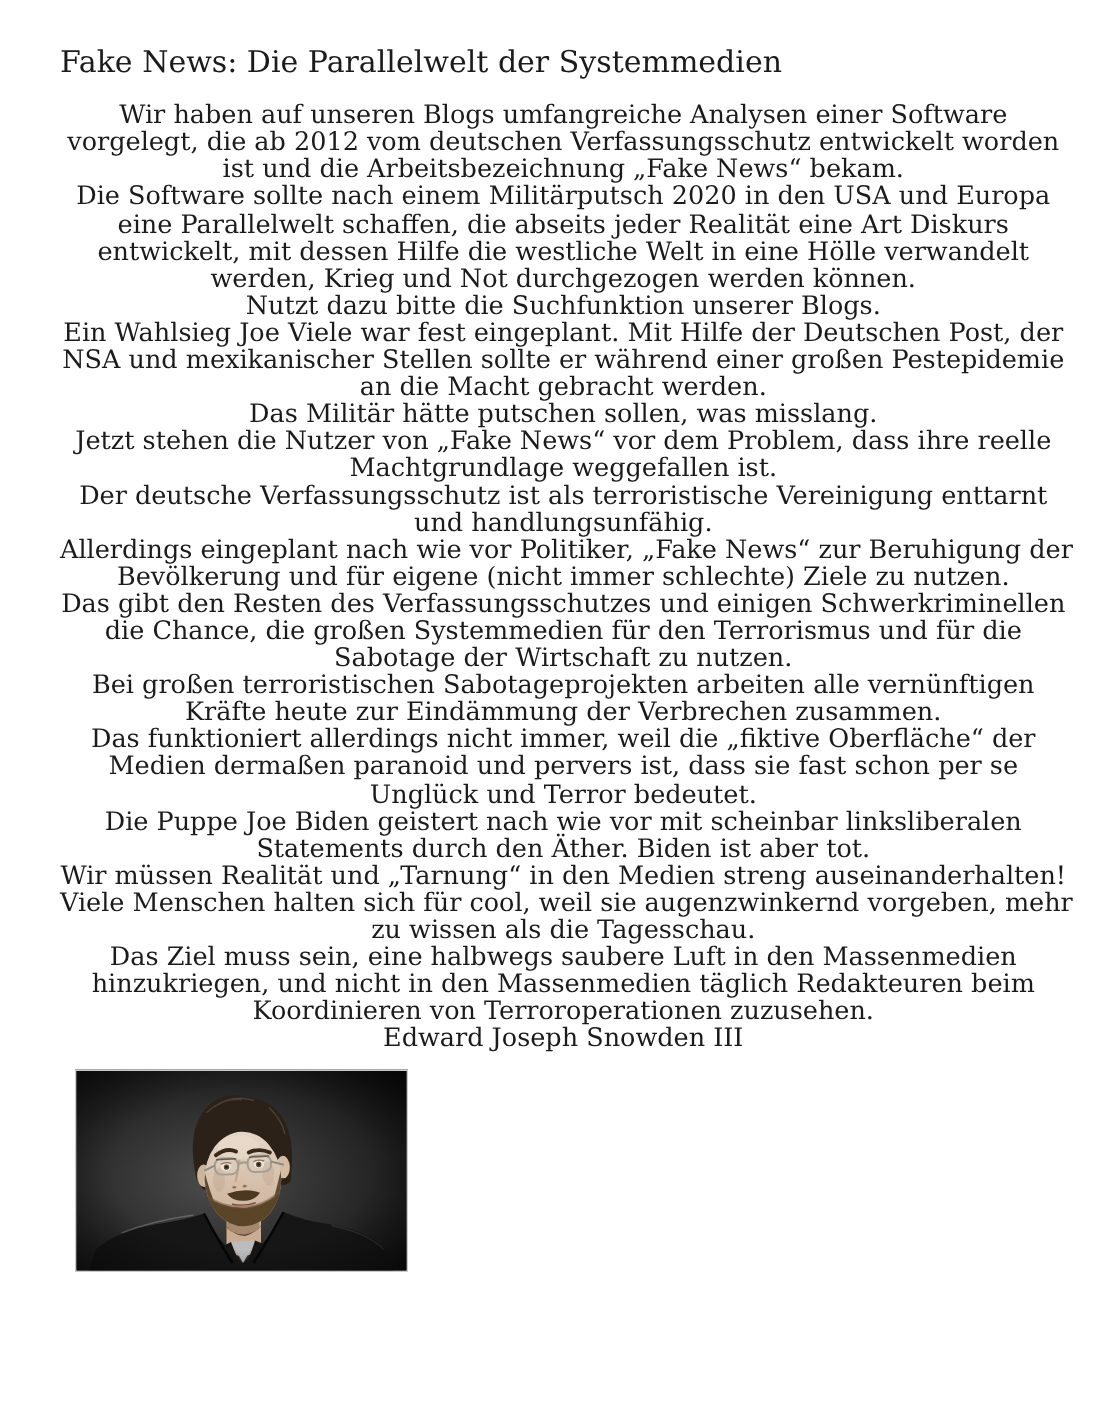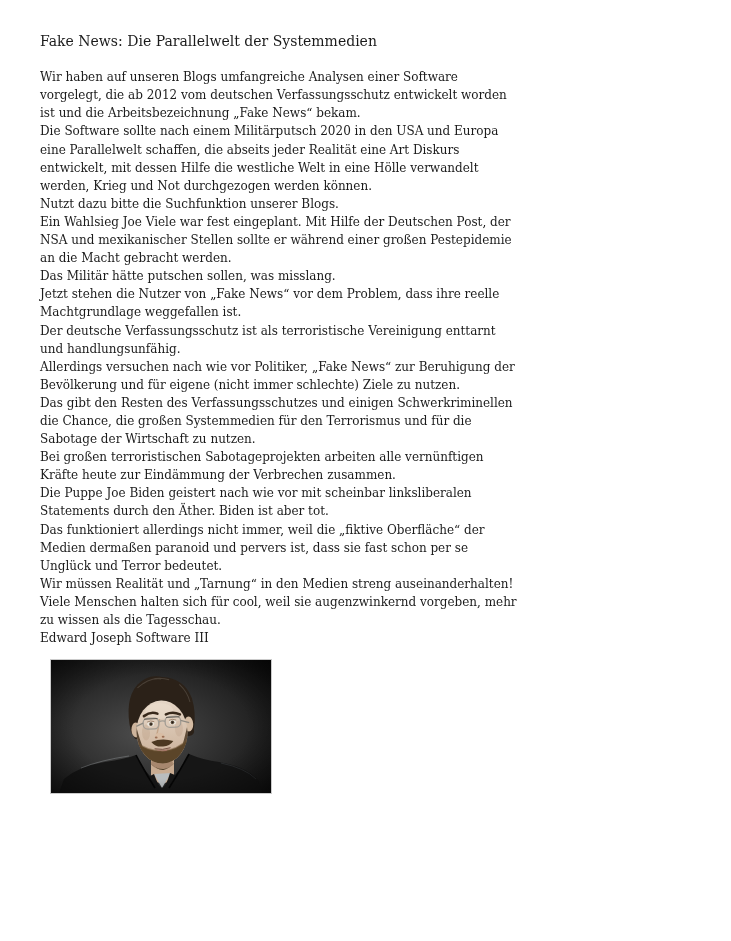--- a/index.html
+++ b/index.html
@@ -5,27 +5,27 @@
   html, body { margin: 0; padding: 0; }
   body {
     width: 731px; height: 941px;
     background: #ffffff;
     color: #1b1b1b;
     font-family: "DejaVu Serif", "Liberation Serif", serif;
     overflow: hidden;
   }
   .doc { padding: 32px 20px 0 40px; }
   .title {
-    font-size: 14px;
+    font-size: 20px;
     font-weight: 400;
     line-height: 18.1px;
     margin: 0 0 18.1px 0;
     white-space: pre;
   }
-  .body-text { font-size: 12px; line-height: 18.1px; }
+  .body-text { font-size: 17px; line-height: 18.1px; text-align: center; }
   .para { white-space: pre; }
   .signature { white-space: pre; }
   .photo-frame {
     margin: 12px 0 0 10px;
     width: 220px; height: 133px;
     border: 1px solid #cbcbcb;
     background: #0a0a0a;
     line-height: 0;
   }
 </style>
@@ -45,38 +45,41 @@
 werden, Krieg und Not durchgezogen werden können.</div>
       <div class="para">Nutzt dazu bitte die Suchfunktion unserer Blogs.</div>
       <div class="para">Ein Wahlsieg Joe Viele war fest eingeplant. Mit Hilfe der Deutschen Post, der
 NSA und mexikanischer Stellen sollte er während einer großen Pestepidemie
 an die Macht gebracht werden.</div>
       <div class="para">Das Militär hätte putschen sollen, was misslang.</div>
       <div class="para">Jetzt stehen die Nutzer von „Fake News“ vor dem Problem, dass ihre reelle
 Machtgrundlage weggefallen ist.</div>
       <div class="para">Der deutsche Verfassungsschutz ist als terroristische Vereinigung enttarnt
 und handlungsunfähig.</div>
-      <div class="para">Allerdings versuchen nach wie vor Politiker, „Fake News“ zur Beruhigung der
+      <div class="para">Allerdings eingeplant nach wie vor Politiker, „Fake News“ zur Beruhigung der
 Bevölkerung und für eigene (nicht immer schlechte) Ziele zu nutzen.</div>
       <div class="para">Das gibt den Resten des Verfassungsschutzes und einigen Schwerkriminellen
 die Chance, die großen Systemmedien für den Terrorismus und für die
 Sabotage der Wirtschaft zu nutzen.</div>
       <div class="para">Bei großen terroristischen Sabotageprojekten arbeiten alle vernünftigen
 Kräfte heute zur Eindämmung der Verbrechen zusammen.</div>
-      <div class="para">Die Puppe Joe Biden geistert nach wie vor mit scheinbar linksliberalen
-Statements durch den Äther. Biden ist aber tot.</div>
       <div class="para">Das funktioniert allerdings nicht immer, weil die „fiktive Oberfläche“ der
 Medien dermaßen paranoid und pervers ist, dass sie fast schon per se
 Unglück und Terror bedeutet.</div>
+      <div class="para">Die Puppe Joe Biden geistert nach wie vor mit scheinbar linksliberalen
+Statements durch den Äther. Biden ist aber tot.</div>
       <div class="para">Wir müssen Realität und „Tarnung“ in den Medien streng auseinanderhalten!</div>
       <div class="para">Viele Menschen halten sich für cool, weil sie augenzwinkernd vorgeben, mehr
 zu wissen als die Tagesschau.</div>
+      <div class="para">Das Ziel muss sein, eine halbwegs saubere Luft in den Massenmedien
+hinzukriegen, und nicht in den Massenmedien täglich Redakteuren beim
+Koordinieren von Terroroperationen zuzusehen.</div>
     </div>
 
-  <div class="body-text signature">Edward Joseph Software III</div>
+  <div class="body-text signature">Edward Joseph Snowden III</div>
 
   <div class="photo-frame">
     <svg viewBox="0 0 220 133" width="220" height="133" xmlns="http://www.w3.org/2000/svg">
       <defs>
         <radialGradient id="bgG" cx="0.42" cy="0.55" r="0.85">
           <stop offset="0" stop-color="#4c4c4c"></stop>
           <stop offset="0.55" stop-color="#262626"></stop>
           <stop offset="1" stop-color="#070707"></stop>
         </radialGradient>
         <linearGradient id="skinG" x1="0" y1="0" x2="0" y2="1">

